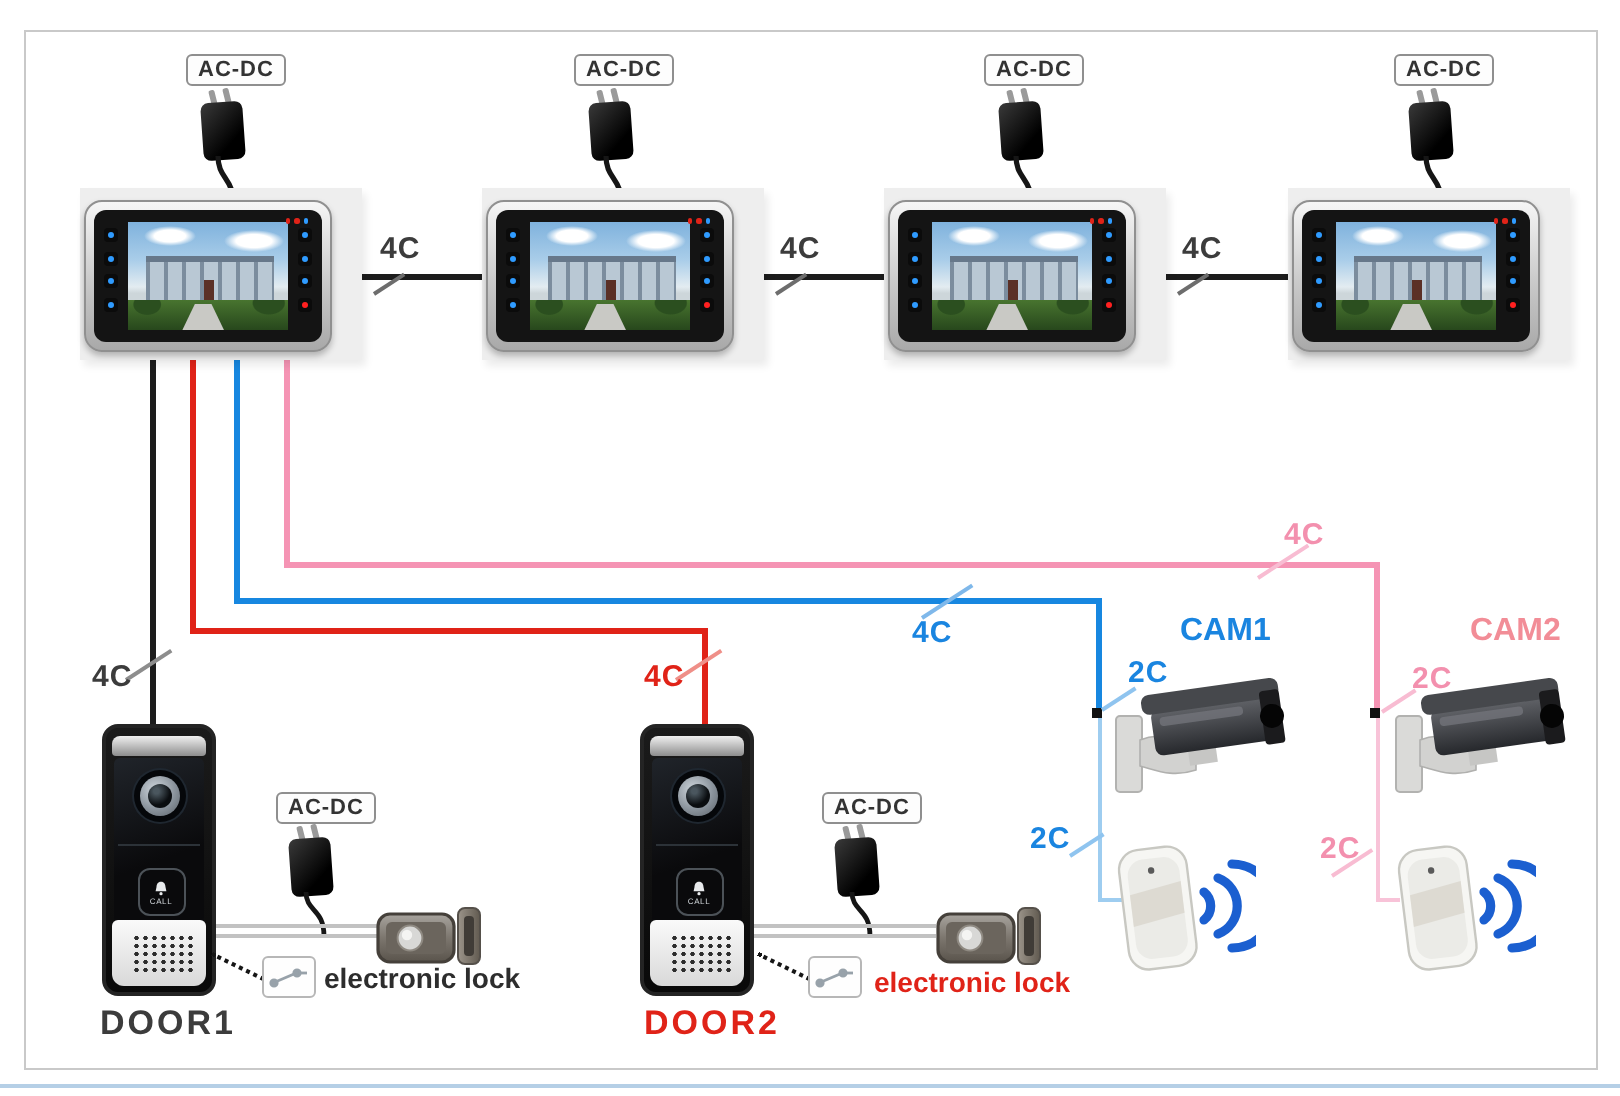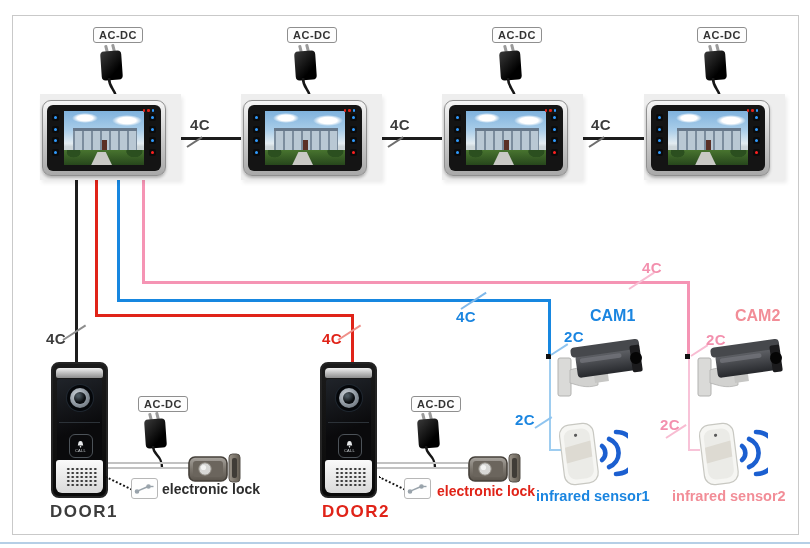--- a/index.html
+++ b/index.html
@@ -482,17 +482,15 @@
     </g>
   </svg>
   <svg class="abs" style="left:738px;top:428px;" width="30" height="50" viewBox="0 0 30 50">
     <g stroke="#1b5fd0" stroke-width="4.6" fill="none" stroke-linecap="round">
       <path d="M4 32 A9 9 0 0 0 4 18"></path>
       <path d="M11 39 A15 15 0 0 0 11 11"></path>
       <path d="M18 46 A21 21 0 0 0 18 4"></path>
     </g>
   </svg>
 
-  <span class="devlbl small c-blue" style="left:536px;top:488px;">infrared sensor1</span>
-  <span class="devlbl small c-salmon" style="left:672px;top:488px;">infrared sensor2</span>
 
   <div class="abs footer-line"></div>
 </div>
 
 </body></html>

